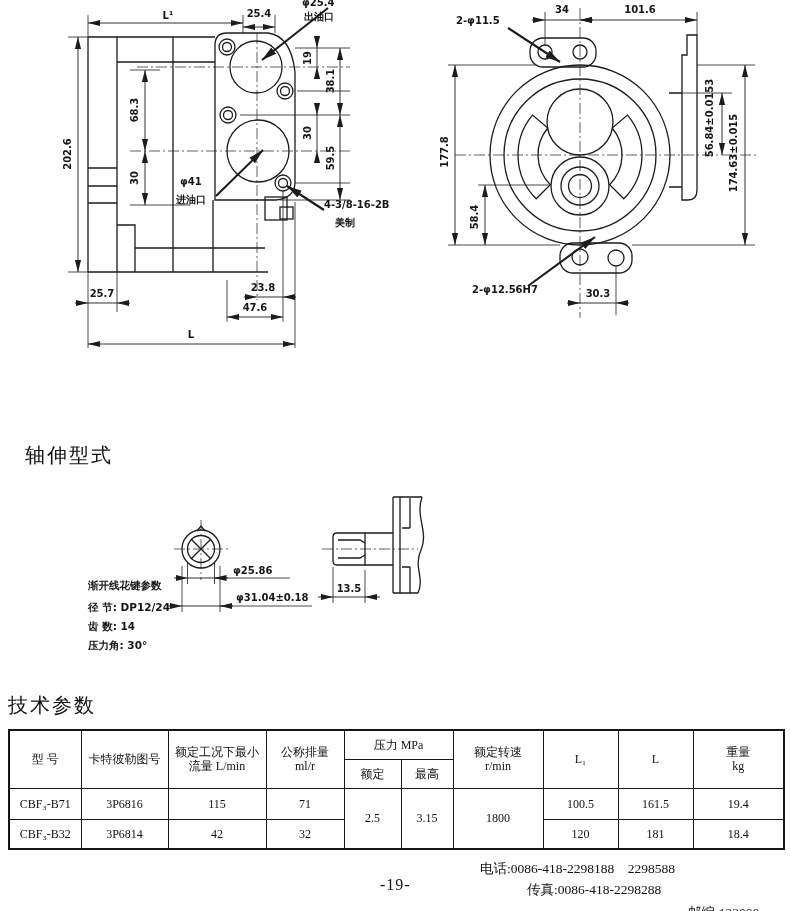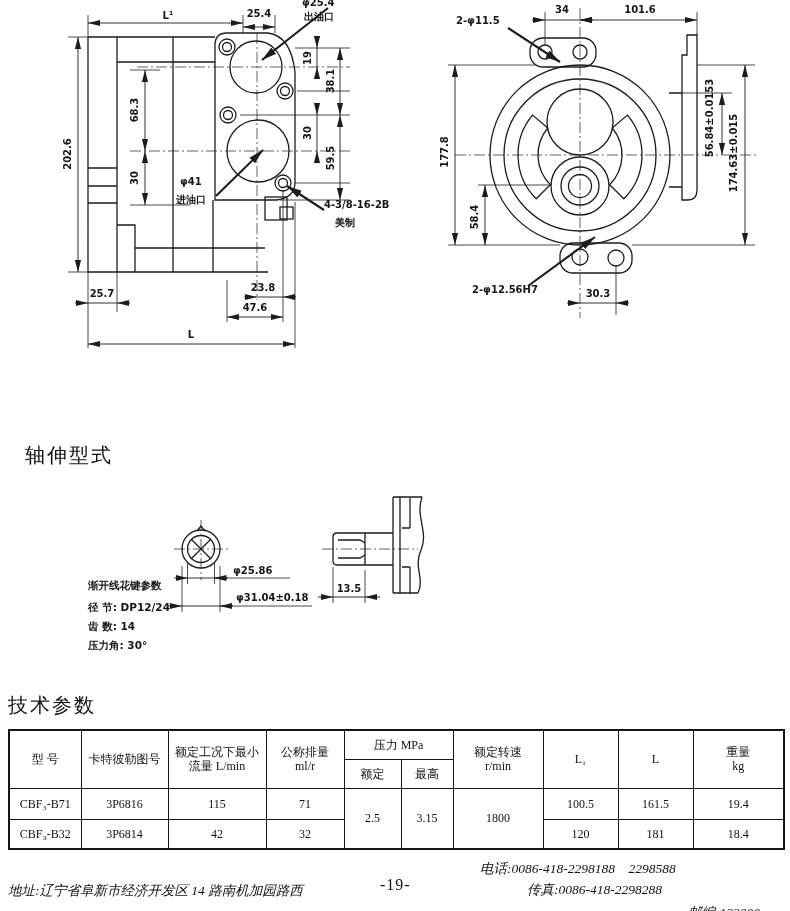--- a/index.html
+++ b/index.html
@@ -11,21 +11,21 @@
   svg .dm{stroke:#1c1c1c;stroke-width:0.9;fill:none;}
   svg .cl{stroke:#1c1c1c;stroke-width:0.7;fill:none;stroke-dasharray:11 3 2 3;}
   svg .ld{stroke:#1c1c1c;stroke-width:2.1;fill:none;}
   svg text{font-family:"DejaVu Sans","Liberation Sans",sans-serif;font-size:10px;font-weight:700;fill:#161616;}
   .h1{position:absolute;font-size:20px;font-weight:400;letter-spacing:2px;
       font-family:"Liberation Serif","DejaVu Serif",serif;}
   .ttable{position:absolute;left:8px;top:729px;width:775px;border-collapse:collapse;table-layout:fixed;
           text-align:center;font-size:12px;line-height:14px;}
   .ttable td{border:1px solid #161616;padding:0 1px;vertical-align:middle;}
   .ttable{border:2px solid #161616;}
-  .foot{position:absolute;font-style:italic;font-size:13.5px;white-space:pre;}
+  .foot{position:absolute;font-size:13.5px;white-space:pre;}
   .pgnum{position:absolute;font-size:16px;letter-spacing:1px;}
 </style>
 </head>
 <body>
 
 <div class="page">
 
   <svg style="left:30px;top:0;" width="340" height="360" viewBox="0 0 340 360">
     <defs>
       <marker id="sA" markerUnits="userSpaceOnUse" markerWidth="12" markerHeight="8" refX="12" refY="4" orient="auto-start-reverse">
@@ -299,18 +299,17 @@
       <td>42</td>
       <td>32</td>
       <td>120</td>
       <td>181</td>
       <td>18.4</td>
     </tr>
   </tbody>
     </table>
 
   <div class="foot" style="left:480px;top:860px;">电话:0086-418-2298188    2298588</div>
-  <div class="foot" style="left:8px;top:882px;">地址:辽宁省阜新市经济开发区 14 路南机加园路西</div>
   <div class="pgnum" style="left:374px;top:876px;margin-left:6px;">-19-</div>
   <div class="foot" style="left:527px;top:881px;">传真:0086-418-2298288</div>
   <div class="foot" style="left:688px;top:881px;margin-top:23px;">邮编:123000</div>
 
 </div>
 
 </body></html>

